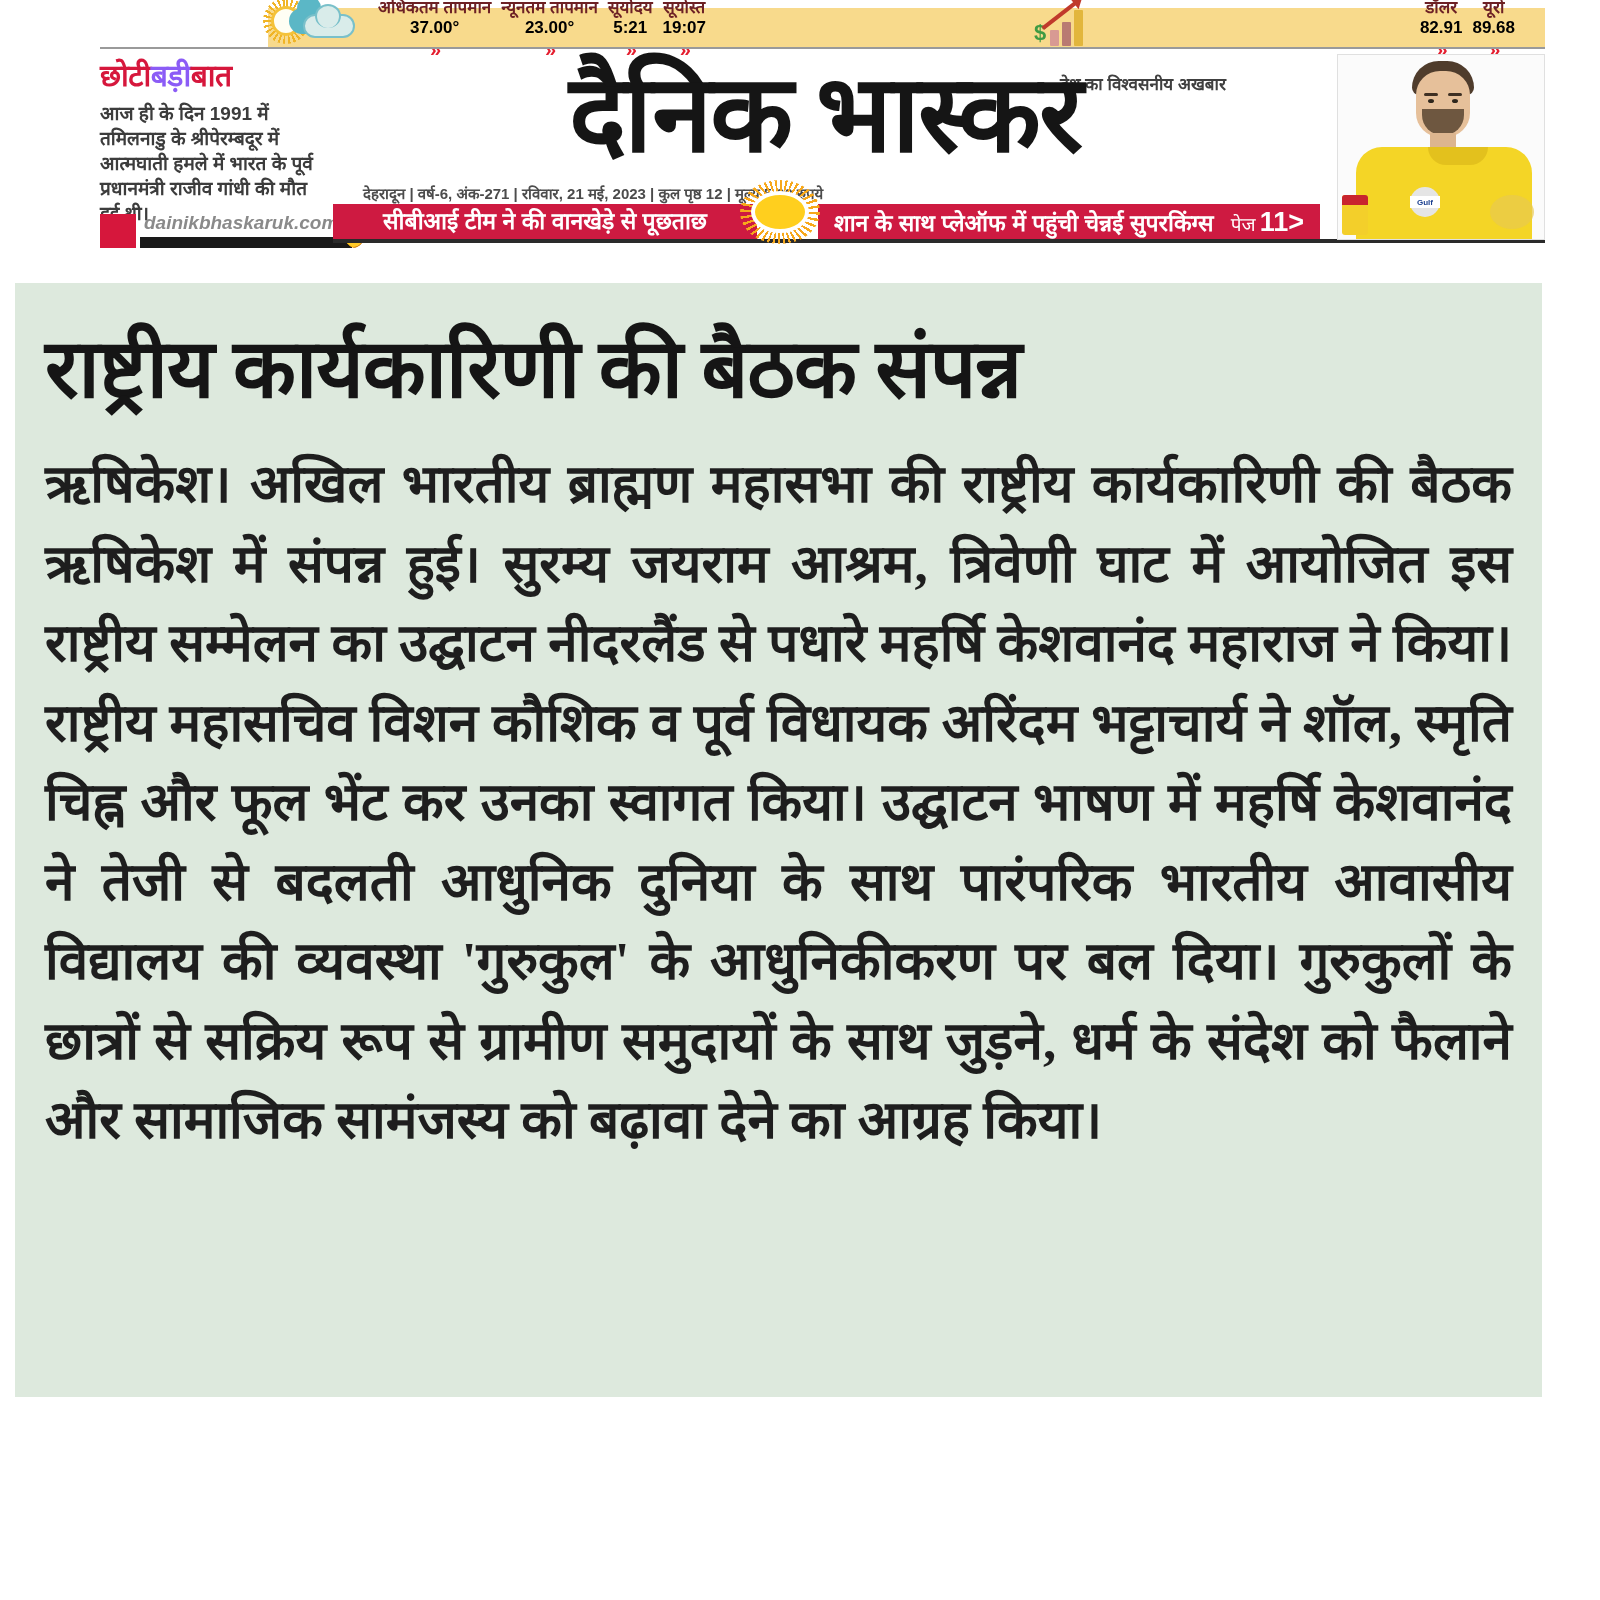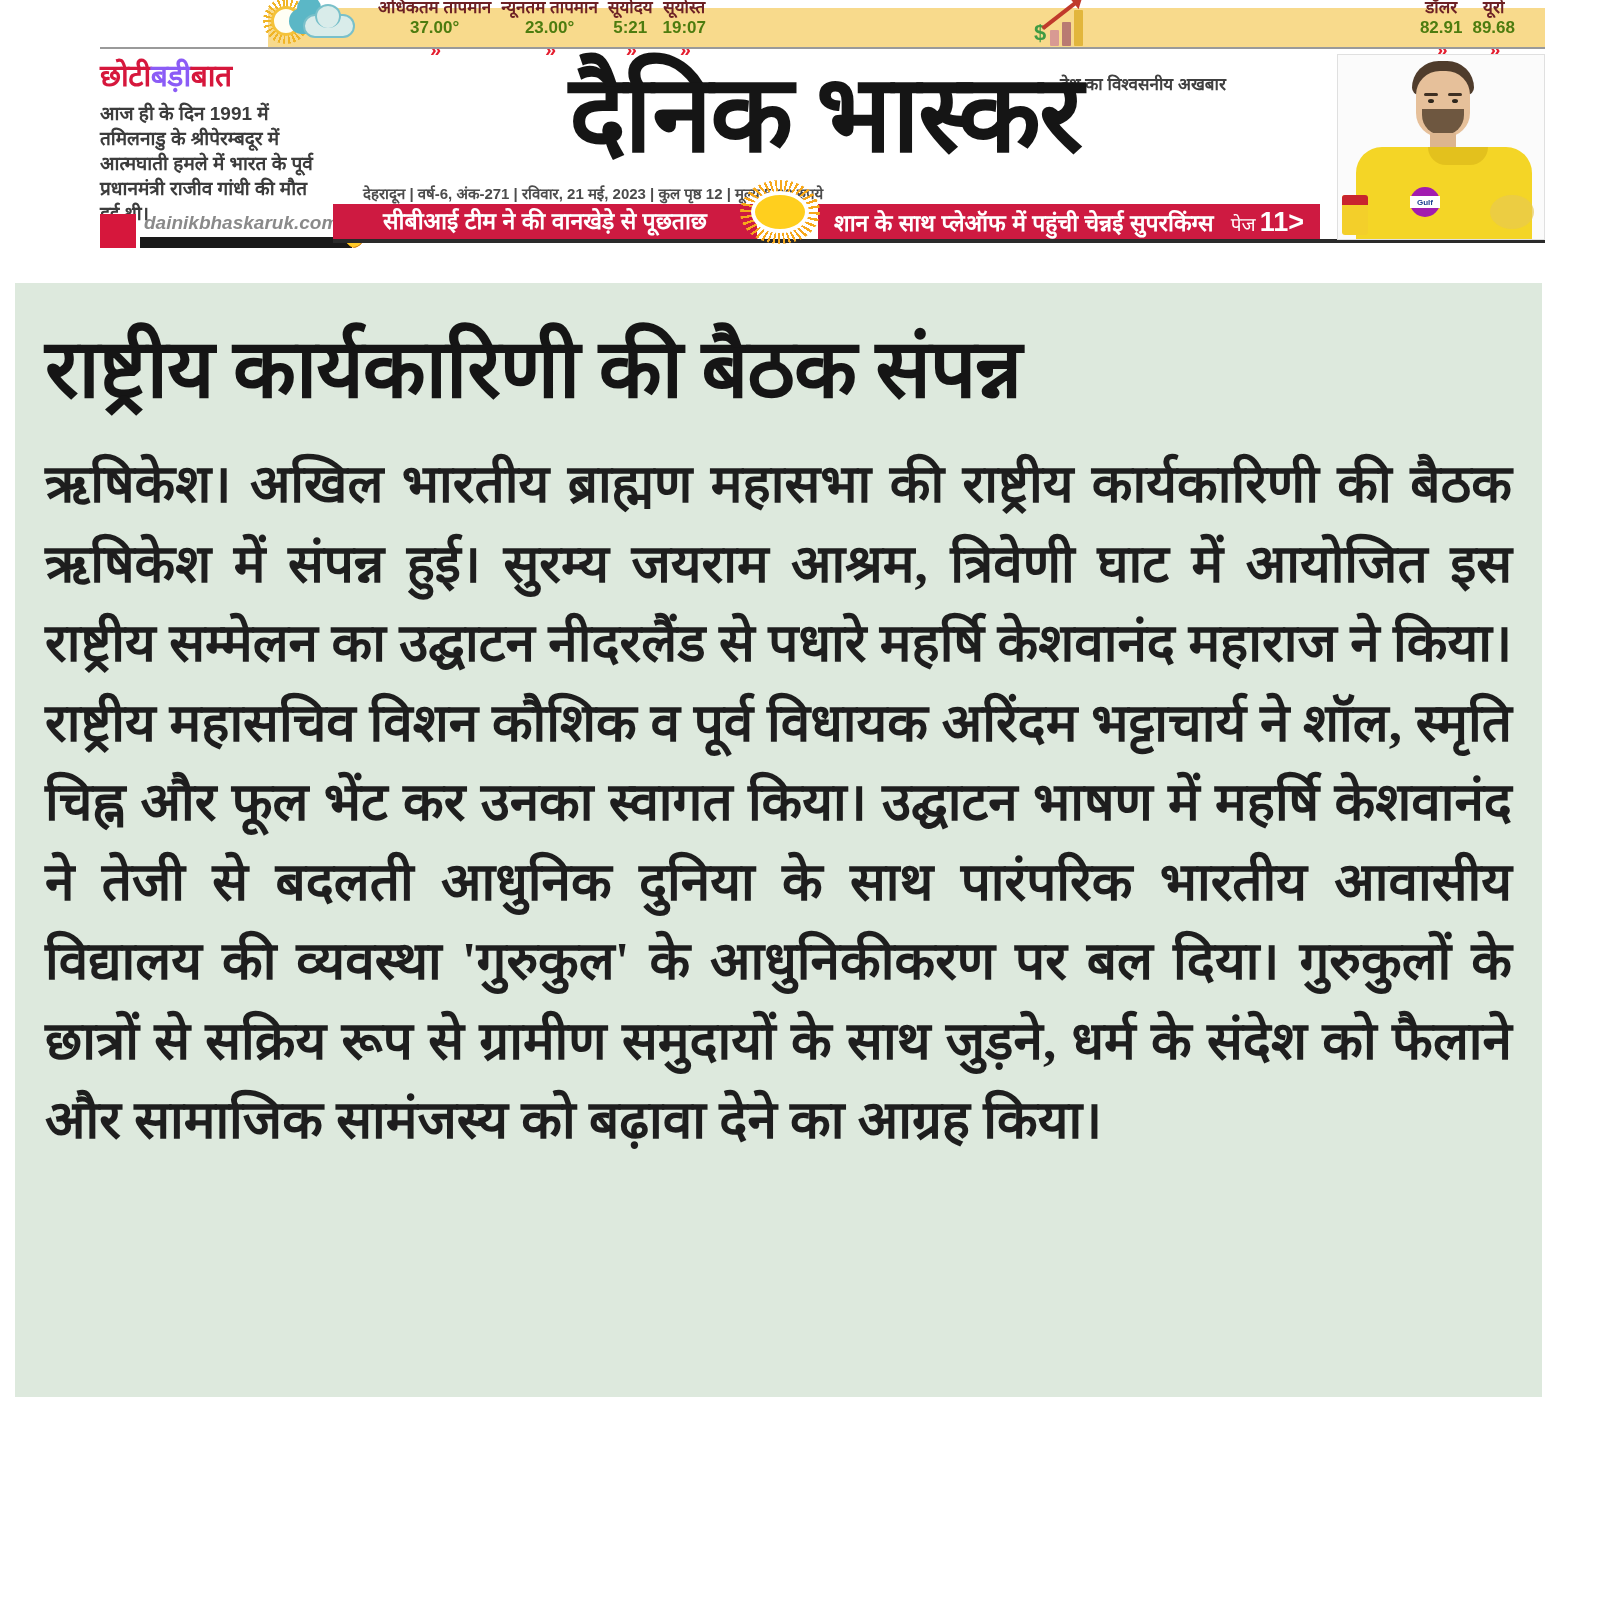--- a/index.html
+++ b/index.html
@@ -6,21 +6,21 @@
   body { font-family:"Liberation Sans", sans-serif; background:#ffffff; }
   .canvas { position:relative; width:1600px; height:1600px; background:#fff; overflow:hidden; }
 
   
   .ticker { position:absolute; left:268px; top:8px; width:1277px; height:40px;
             background:#f8da8c; display:flex; align-items:center; gap:10px;
             padding:0 30px 0 110px; }
   .ticker-rule { position:absolute; left:100px; top:47px; width:1445px; height:2px; background:#9a9a9a; }
   .ti { display:flex; align-items:center; gap:0; white-space:nowrap;flex-direction:column; }
   .tl { font-size:17px; font-weight:700; color:#6d2125; }
-  .tv { font-size:17px; font-weight:800; color:#4d7c0f; }
+  .tv { font-size:17px; font-weight:800; color:#000000; }
   .ar { font-size:20px; font-weight:800; color:#e41f30; letter-spacing:-2px; }
   .spacer { flex:1; }
 
   
   .skyicon { position:absolute; left:255px; top:-4px; width:110px; height:52px; }
   .sky-sun { position:absolute; left:8px; top:2px; width:46px; height:46px; border-radius:50%;
              background:repeating-conic-gradient(#f0b426 0deg 6deg, transparent 6deg 14deg); }
   .sky-sun::after { content:""; position:absolute; inset:8px; border-radius:50%; background:#fffef4; border:3px solid #f4c23a; }
   .cloud { position:absolute; border-radius:20px; }
   .cloud.c1 { left:34px; top:12px; width:52px; height:26px; background:#5bb7c6; }
@@ -79,21 +79,21 @@
   .hair { position:absolute; left:74px; top:6px; width:62px; height:34px; border-radius:30px 30px 8px 8px; background:#4f3c2c; }
   .face { position:absolute; left:78px; top:16px; width:54px; height:66px; border-radius:24px; background:#e6c09a; }
   .brow { position:absolute; top:22px; width:14px; height:3px; background:#3f3023; border-radius:2px; }
   .brow.l { left:8px; } .brow.r { right:8px; }
   .eye { position:absolute; top:28px; width:6px; height:4px; background:#2e261c; border-radius:50%; }
   .eye.l { left:12px; } .eye.r { right:12px; }
   .beard { position:absolute; left:6px; top:38px; width:42px; height:26px; border-radius:0 0 20px 20px; background:#6e5740; }
   .neck { position:absolute; left:92px; top:78px; width:26px; height:16px; background:#dcb58f; }
   .jersey { position:absolute; left:18px; top:92px; width:176px; height:94px; border-radius:26px 26px 0 0; background:#f4d526; }
   .collar { position:absolute; left:72px; top:0; width:60px; height:18px; border-radius:0 0 24px 24px; background:#e3c11d; }
-  .gulf { position:absolute; left:54px; top:40px; width:30px; height:30px; border-radius:50%; background:#a21caf;
+  .gulf { position:absolute; left:54px; top:40px; width:30px; height:30px; border-radius:50%; background:#e5e5e5;
           display:flex; align-items:center; justify-content:center; }
   .gulf-band { width:30px; height:12px; background:#fff; display:flex; align-items:center; justify-content:center;
                font-size:8px; font-weight:800; color:#1a3f8f; }
   .pack { position:absolute; left:4px; bottom:4px; width:26px; height:40px; background:#f3cf2a; border-radius:3px; }
   .pack::before { content:""; position:absolute; left:0; top:0; width:100%; height:10px; background:#c8242e; border-radius:3px 3px 0 0; }
   .csk-blob { position:absolute; right:10px; bottom:10px; width:44px; height:34px; border-radius:50%;
               background:#e8c94f; opacity:0.7; }
 
   
   .article { position:absolute; left:15px; top:283px; width:1527px; height:1114px; background:#dde9dd; padding:40px 30px; }

